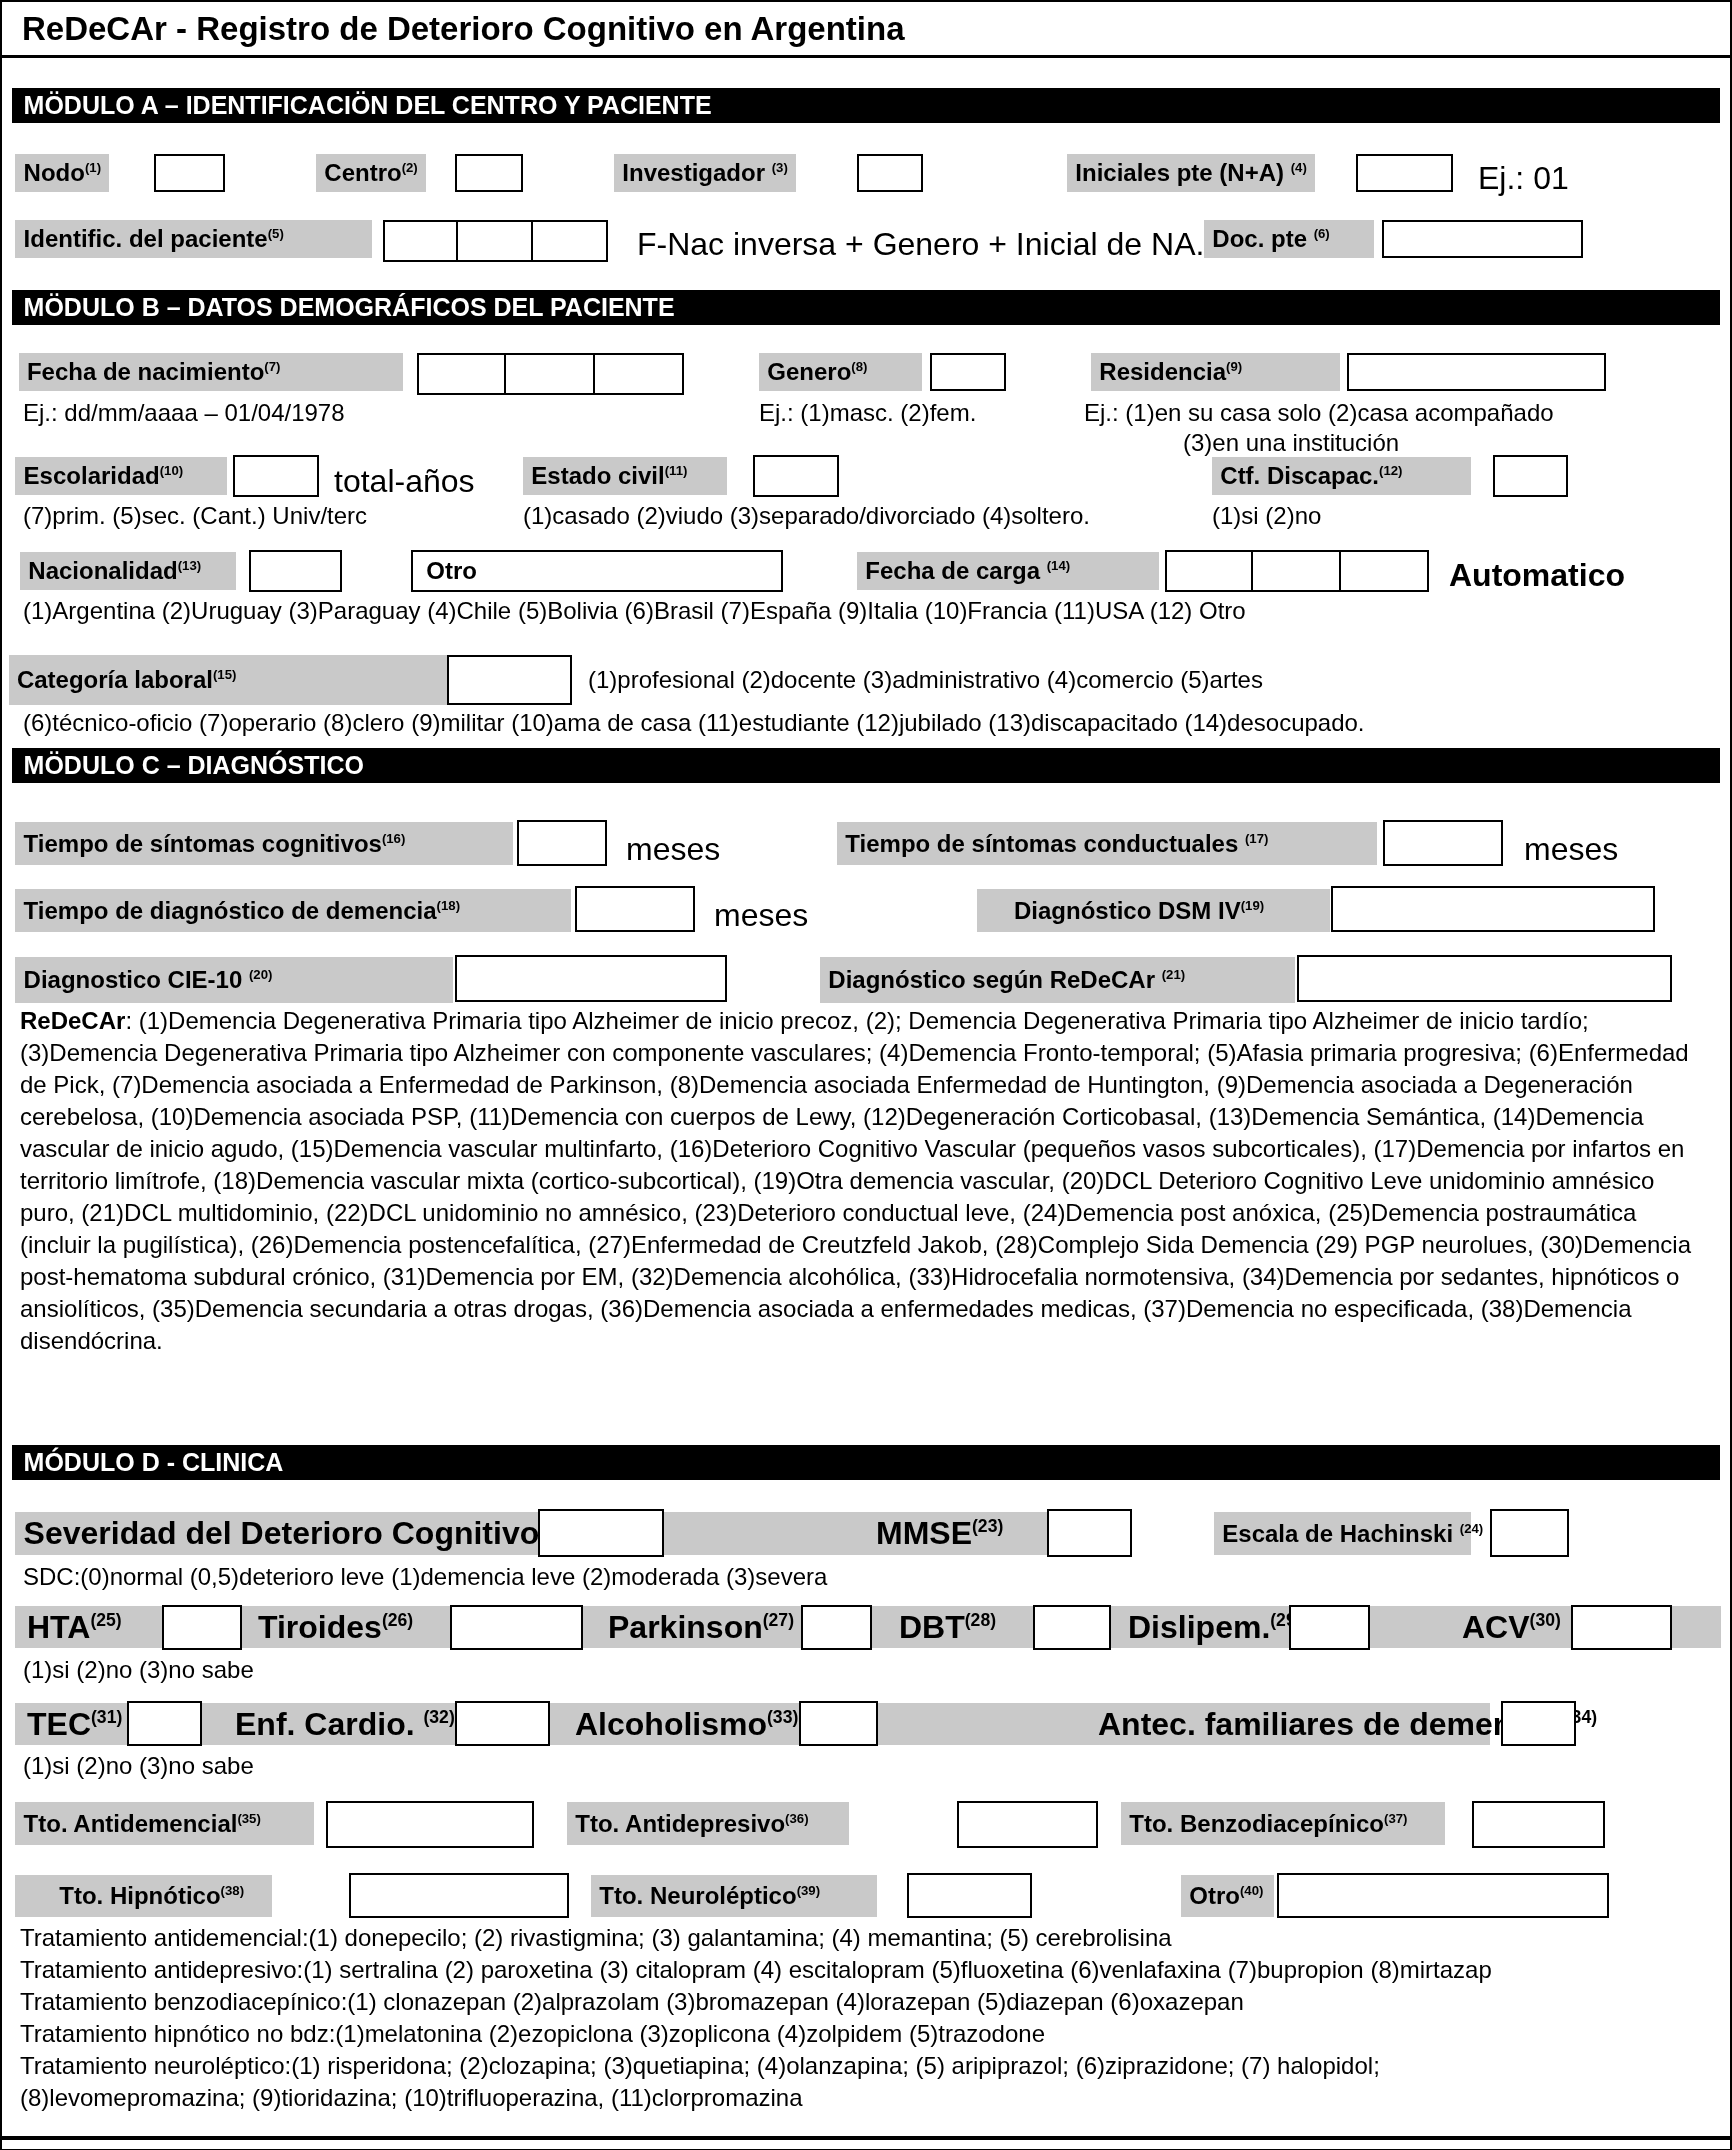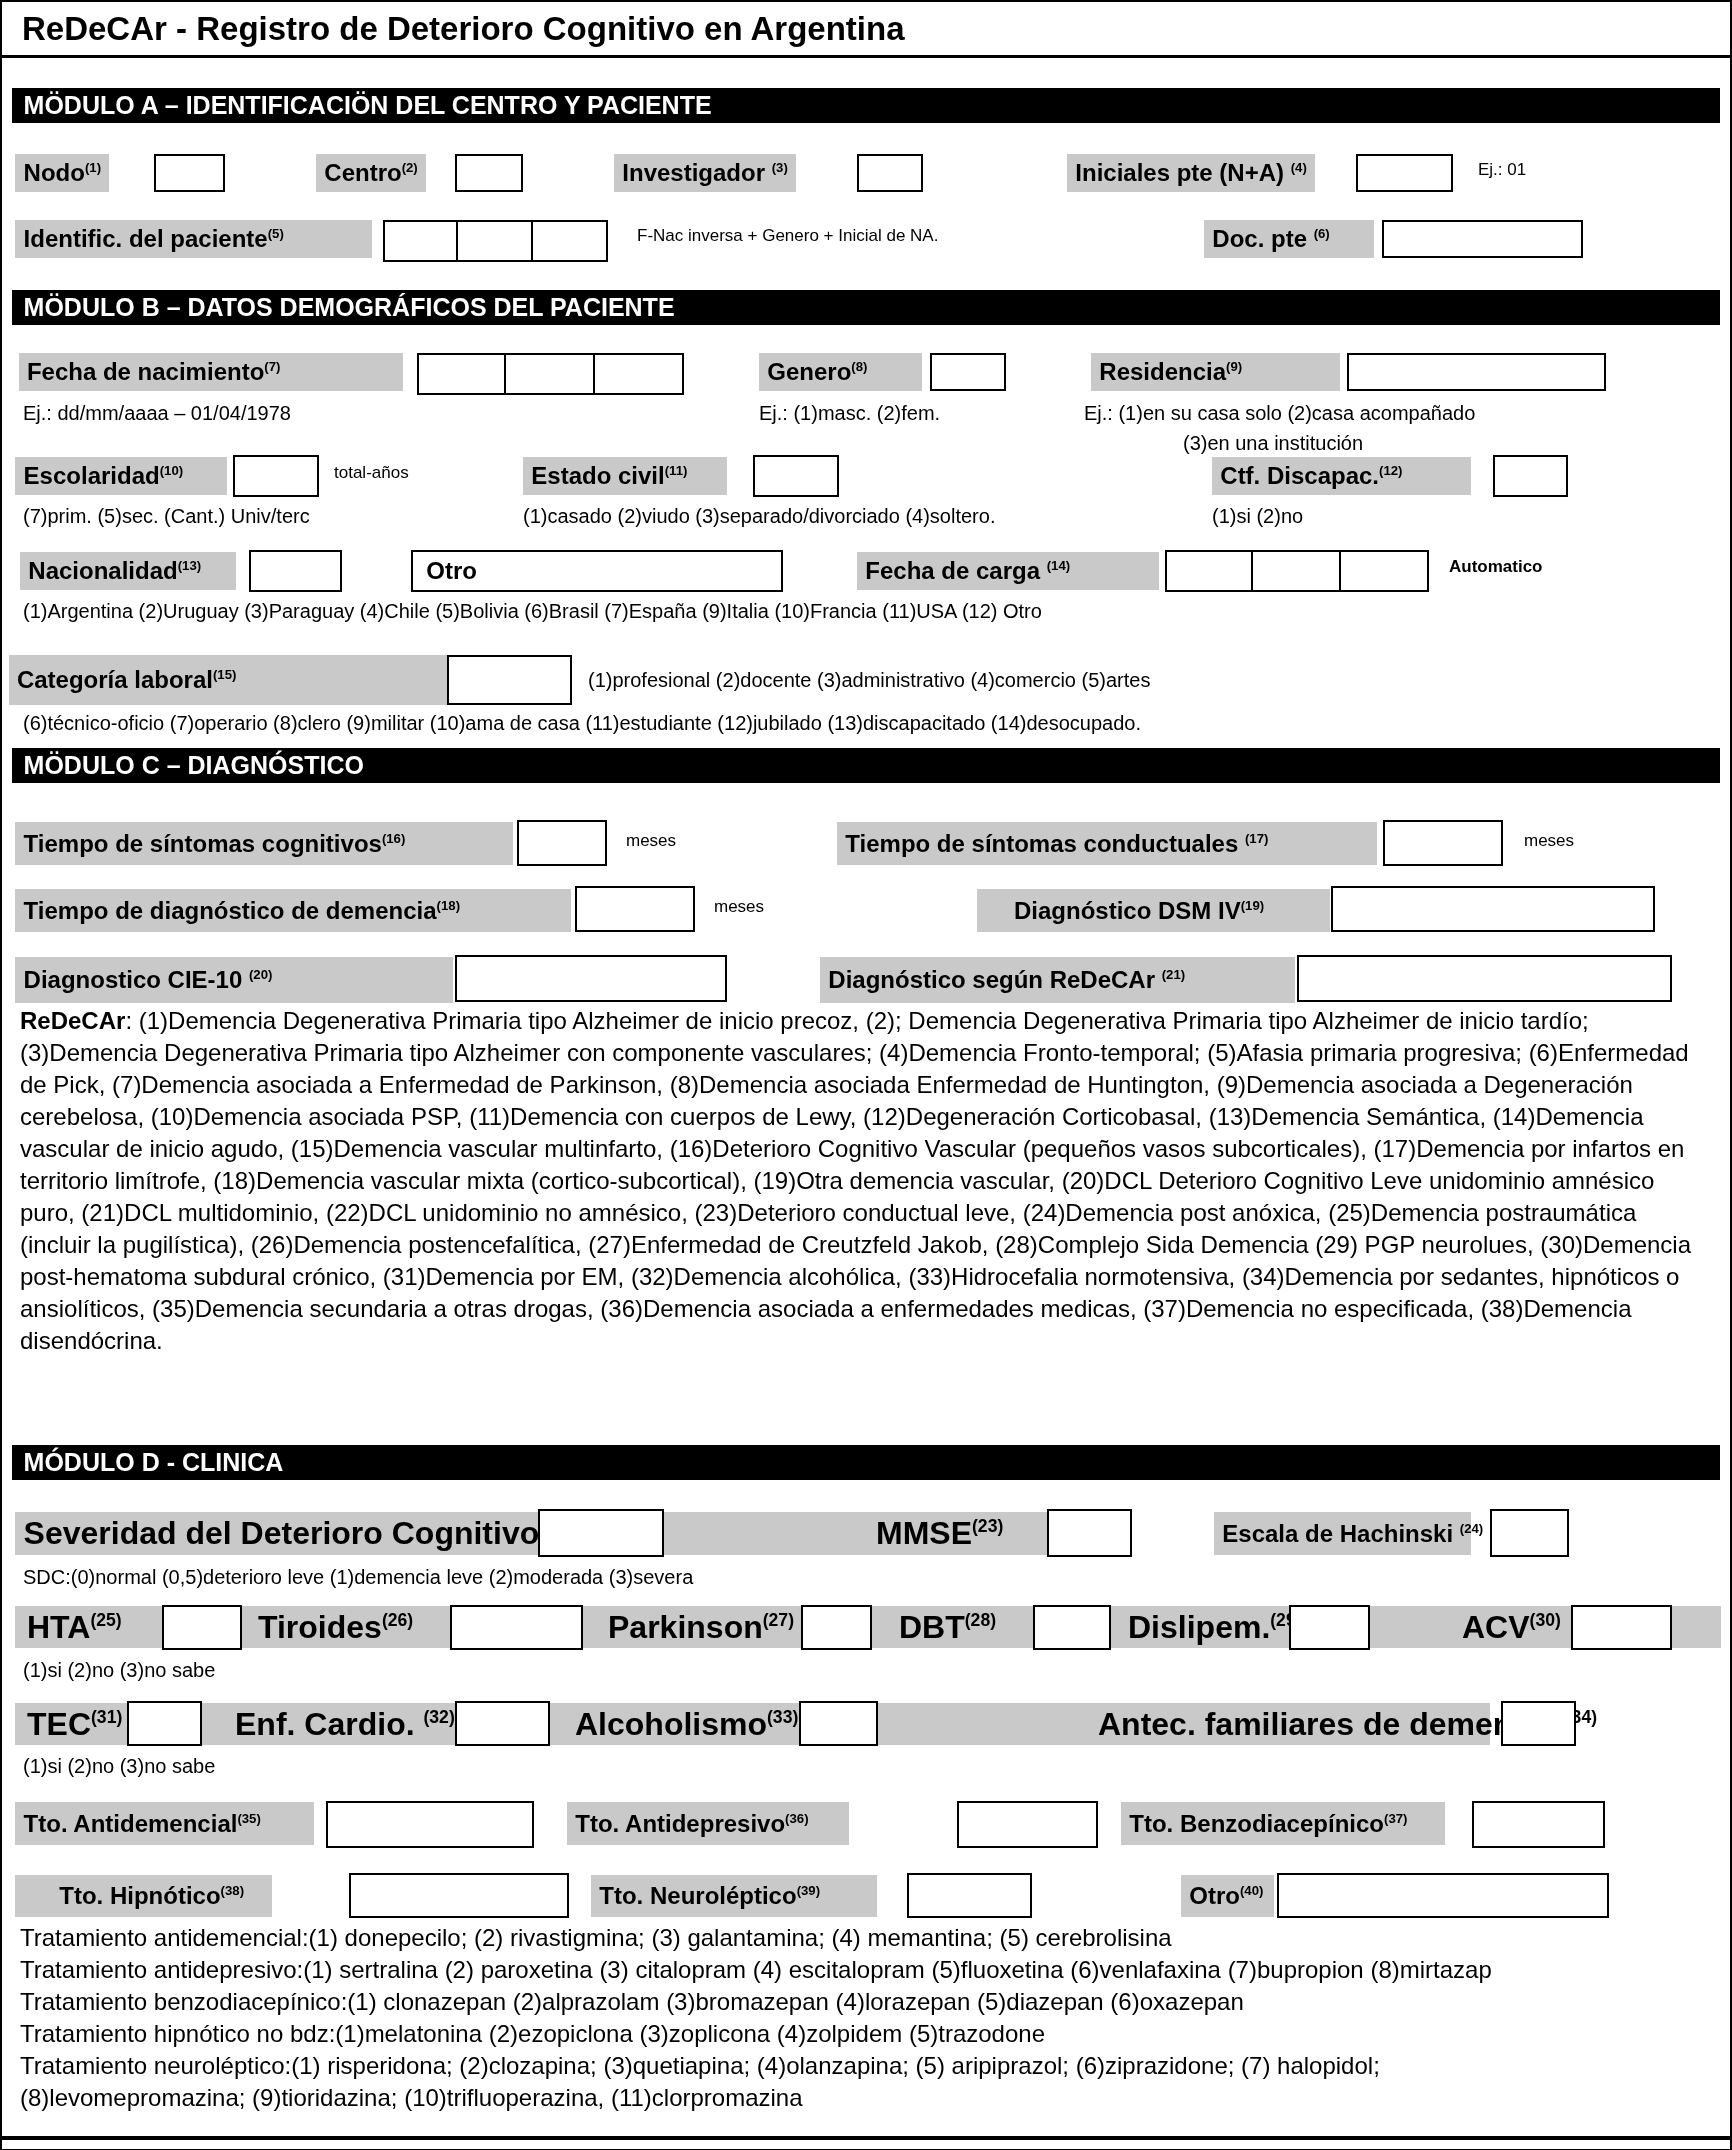--- a/index.html
+++ b/index.html
@@ -39,23 +39,23 @@
     position:absolute;background:#fff;
     border:2.5px solid #000;height:38px;box-sizing:border-box;
   }
   .cells{position:absolute;display:flex;}
   .cell{
     width:79px;height:42px;background:#fff;
     border:2.5px solid #000;border-left:none;box-sizing:border-box;
   }
   .cell:first-child{border-left:2.5px solid #000;}
   .help{
-    position:absolute;font-size:20px;white-space:nowrap;line-height:28px;
-  }
-  .note{position:absolute;font-size:17px;white-space:nowrap;}
+    position:absolute;font-size:24px;white-space:nowrap;line-height:28px;
+  }
+  .note{position:absolute;font-size:32px;white-space:nowrap;}
   .bold{font-weight:bold;}
   sup{font-size:0.55em;vertical-align:super;line-height:0;}
   .para{
     position:absolute;left:18px;top:1003px;width:1686px;
     font-size:24px;line-height:32px;text-align:left;
   }
   .otro-label{font-weight:bold;font-size:24px;line-height:37px;padding-left:13.3px;display:inline-block;}
   .fnotes{position:absolute;left:18px;top:1920px;}
   .fnote{font-size:24px;line-height:32px;white-space:nowrap;}
 </style>

